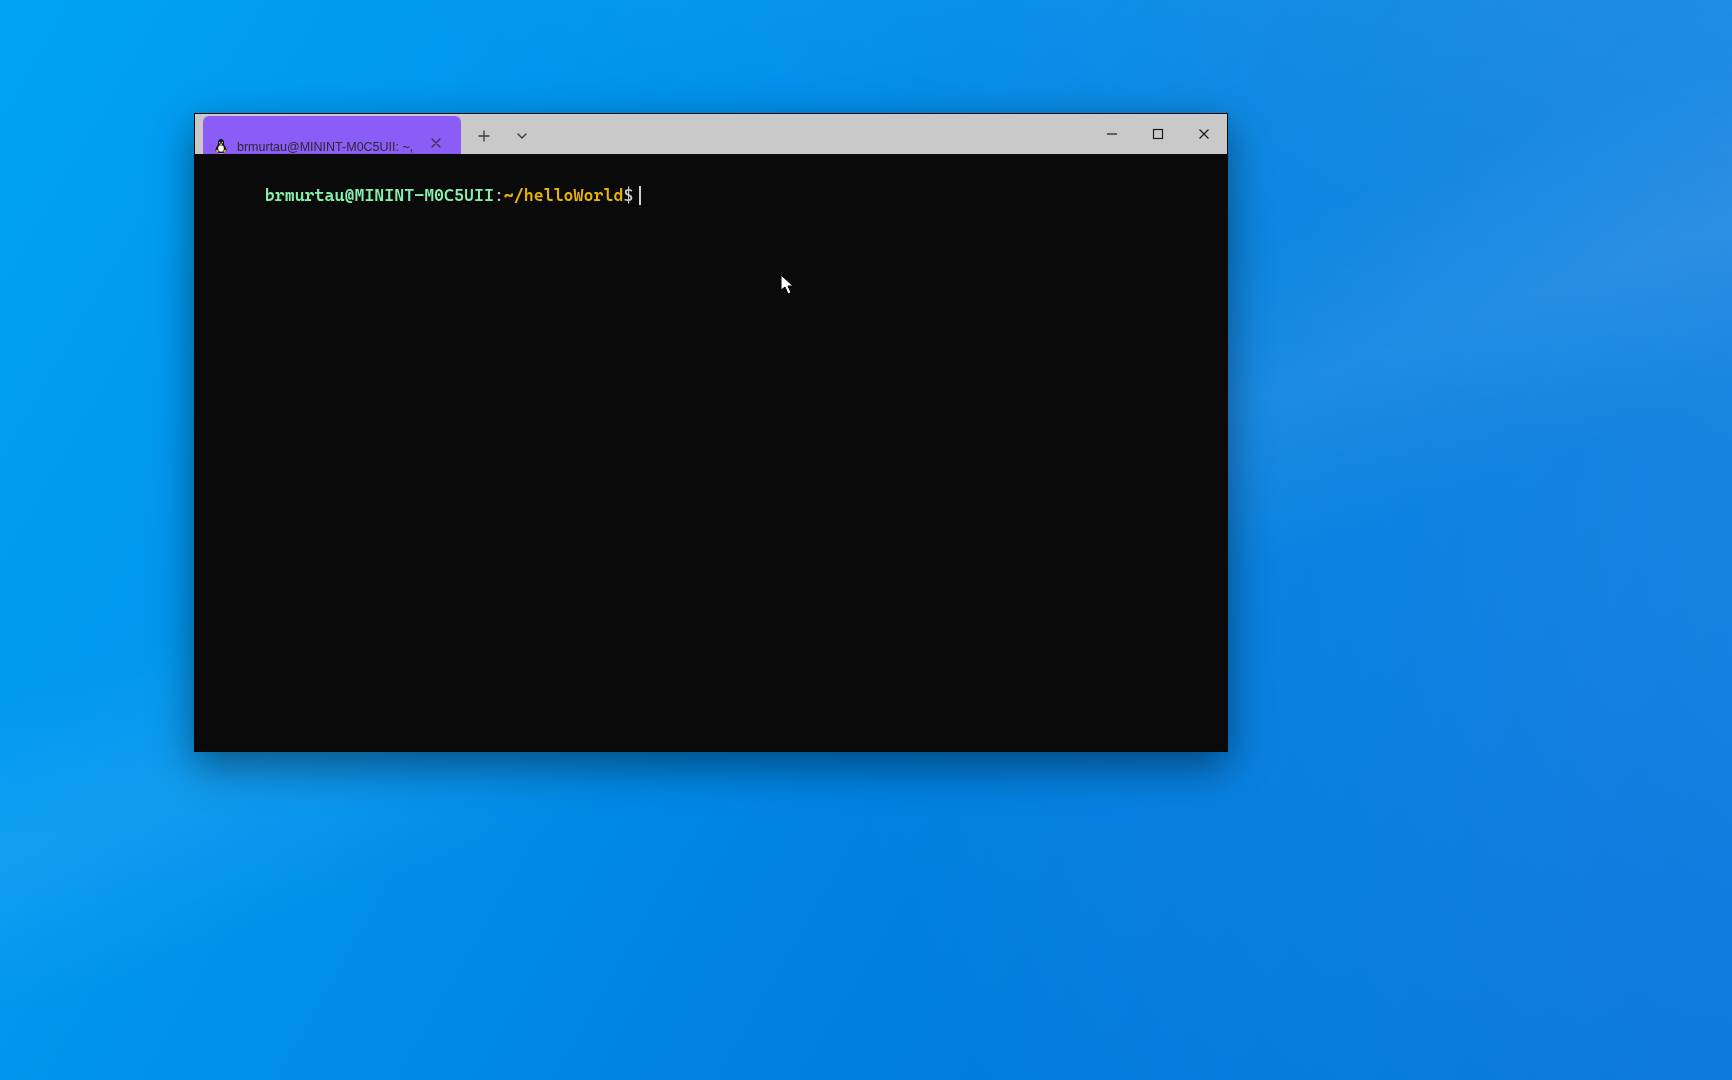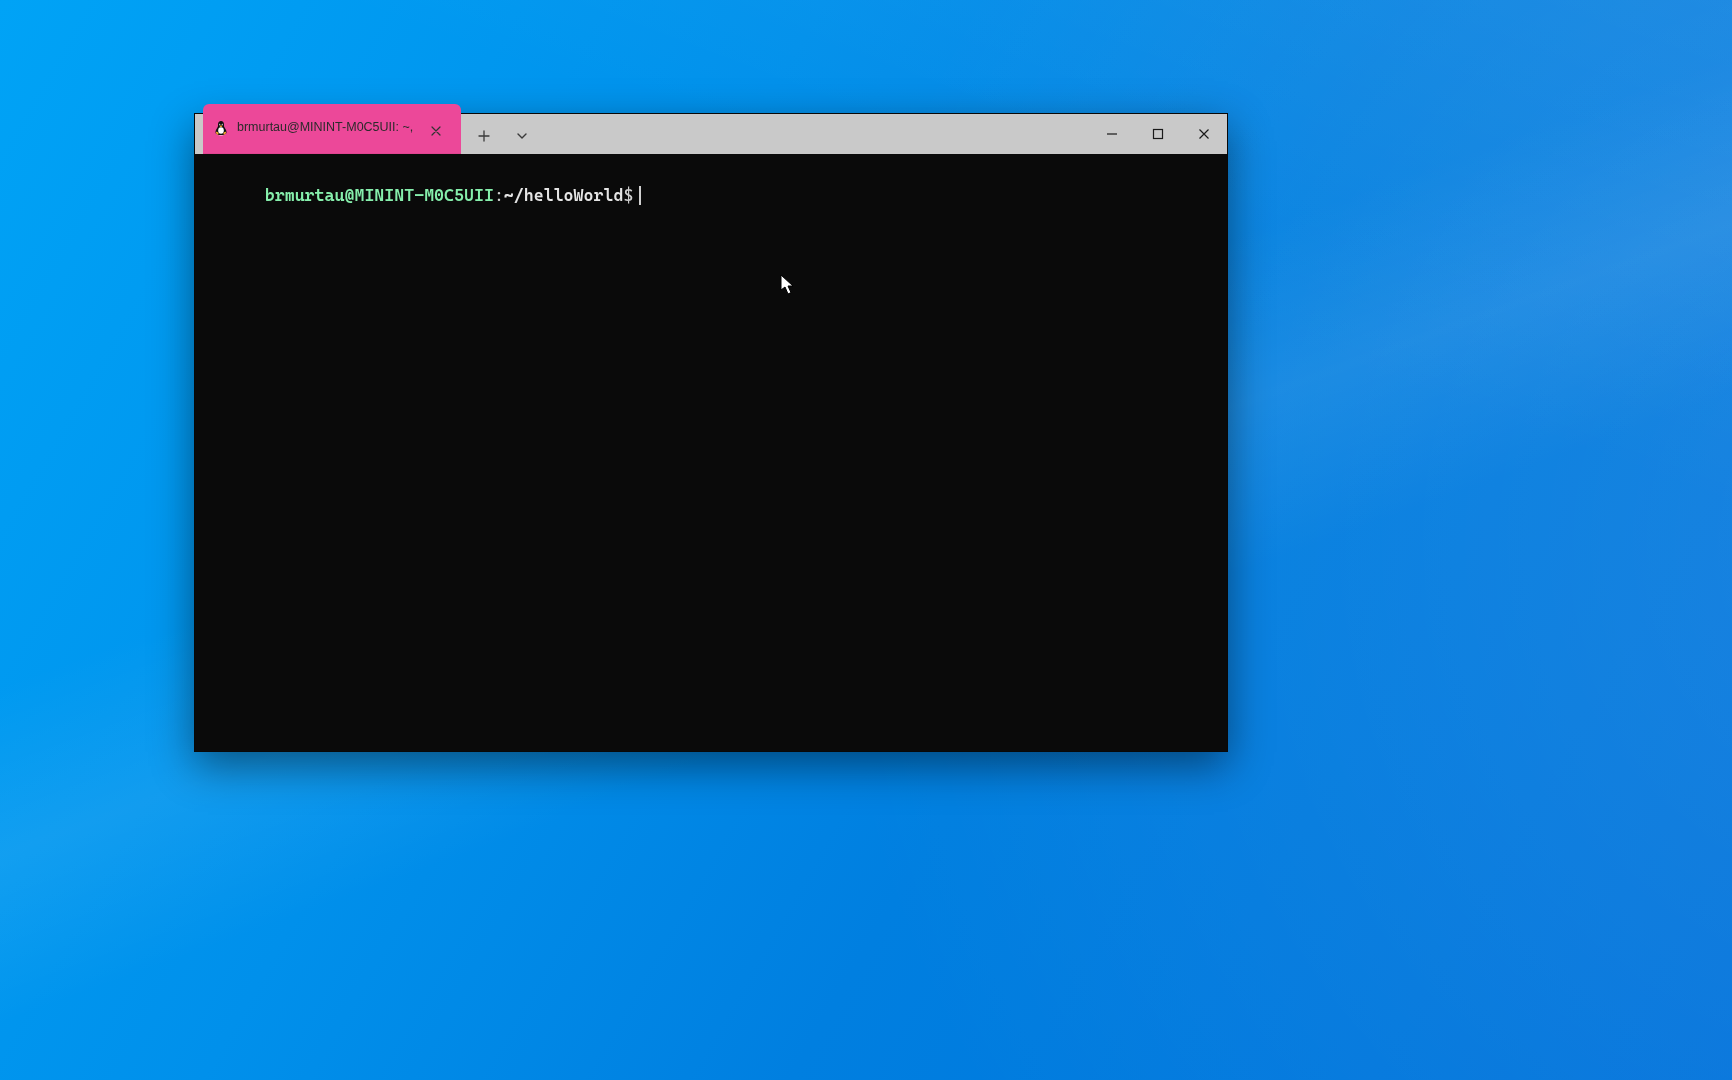--- a/index.html
+++ b/index.html
@@ -56,27 +56,27 @@
 
   .tab-strip {
     display: flex;
     align-items: flex-end;
     padding-left: 8px;
     flex: 0 0 auto;
   }
 
   .tab {
     display: flex;
-    align-items: flex-start;
-    background: #ec4899;
+    align-items: flex-end;
+    background: #8b5cf6;
     height: 34px;
     margin-top: 6px;
     border-top-left-radius: 6px;
     border-top-right-radius: 6px;
-    padding: 16px 8px 0 10px;
+    padding: 4px 8px 0 10px;
     min-width: 240px;
     box-shadow: 0 -1px 0 rgba(0,0,0,0.05) inset;
     gap: 8px;
   }
 
   .tab .icon-slot {
     width: 16px;
     height: 16px;
     display: flex;
     align-items: center;
@@ -149,21 +149,21 @@
     font-family: "Cascadia Mono", "Consolas", "Menlo", monospace;
     font-size: 17px;
     line-height: 1.3;
     color: #d0d0d0;
     position: relative;
     white-space: pre;
   }
 
   .prompt-user { color: #86efac; font-weight: 600; }
   .prompt-colon { color: #d0d0d0; }
-  .prompt-path  { color: #e5e5e5; font-weight: 600; }
+  .prompt-path  { color: #eab308; font-weight: 600; }
   .prompt-sym   { color: #d0d0d0; }
 
   .cursor {
     display: inline-block;
     width: 1.5px;
     height: 1.1em;
     background: #d0d0d0;
     vertical-align: text-bottom;
     margin-left: 6px;
   }

